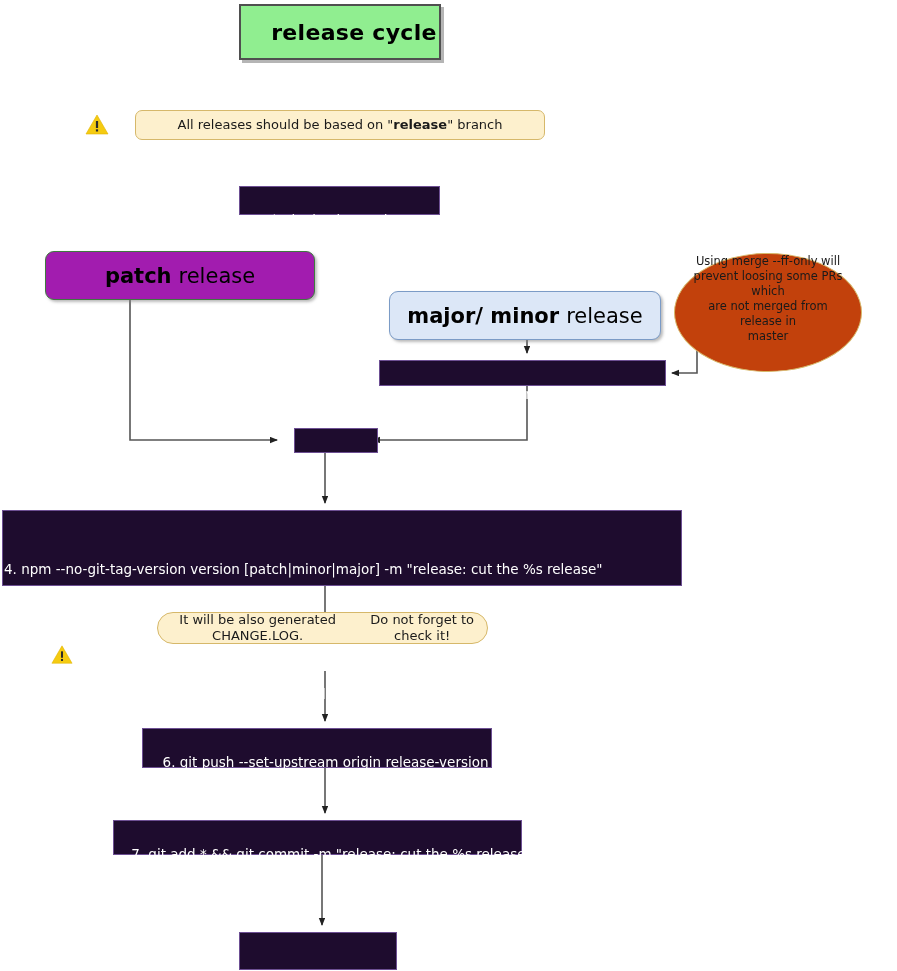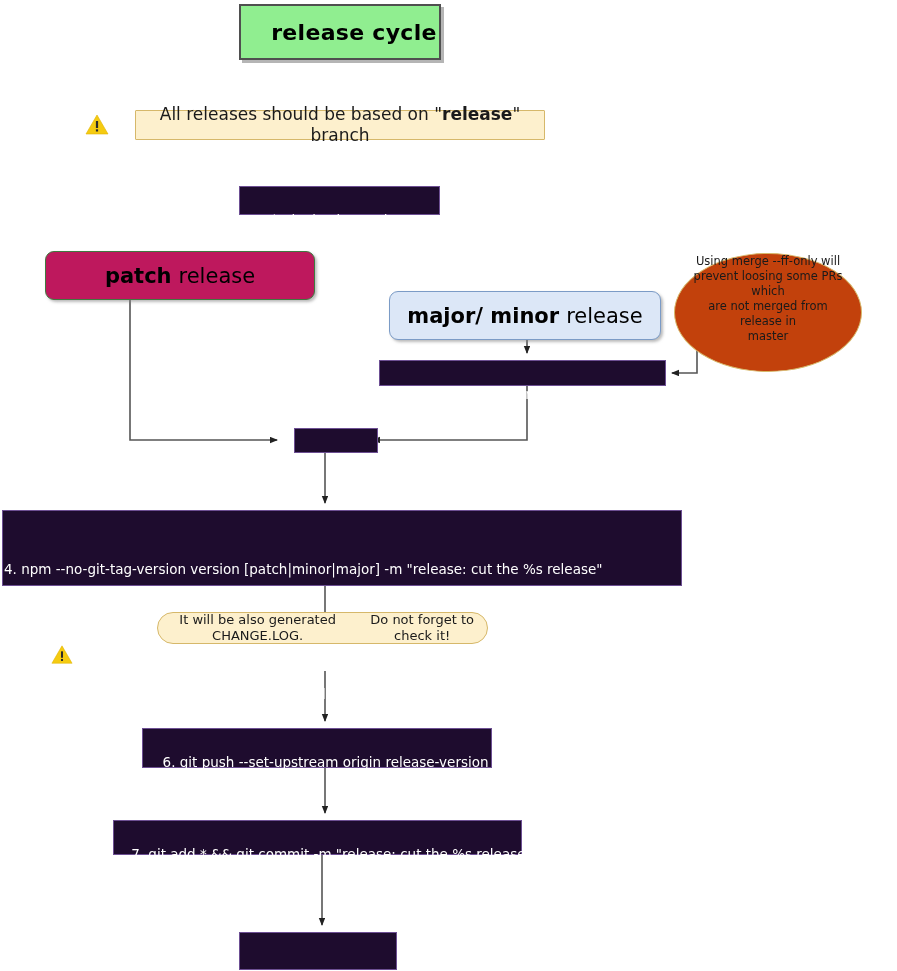--- a/index.html
+++ b/index.html
@@ -42,22 +42,22 @@
     background: #fdf0cd;
     border: 1px solid #d6b86a;
     display: flex; align-items: center; justify-content: center;
     text-align: center;
     color: #1a1a1a;
     line-height: 1.25;
   }
   #note-release {
     left: 135px; top: 110px;
     width: 410px; height: 30px;
-    border-radius: 1px;
-    font-size: 17px;
+    border-radius: 7px;
+    font-size: 13px;
   }
   #note-changelog {
     left: 157px; top: 612px;
     width: 331px; height: 32px;
     border-radius: 16px;
     font-size: 13px;
   }
   .note b { font-weight: bold; }
 
   
@@ -92,21 +92,21 @@
     position: absolute;
     display: flex; align-items: center; justify-content: center;
     border-radius: 9px;
     font-size: 21px;
     color: #000000;
     box-shadow: 2px 2px 3px rgba(130,130,130,0.55);
   }
   #patch-box {
     left: 45px; top: 251px;
     width: 270px; height: 49px;
-    background: #be185d;
+    background: #a21caf;
     border: 1px solid #3f7a3f;
   }
   #major-box {
     left: 389px; top: 251px;
     width: 272px; height: 49px;
     background: #dce7f7;
     border: 1px solid #7b9bc6;
     margin-top: 40px;
   }
   .release-box .strong { font-weight: bold; }

